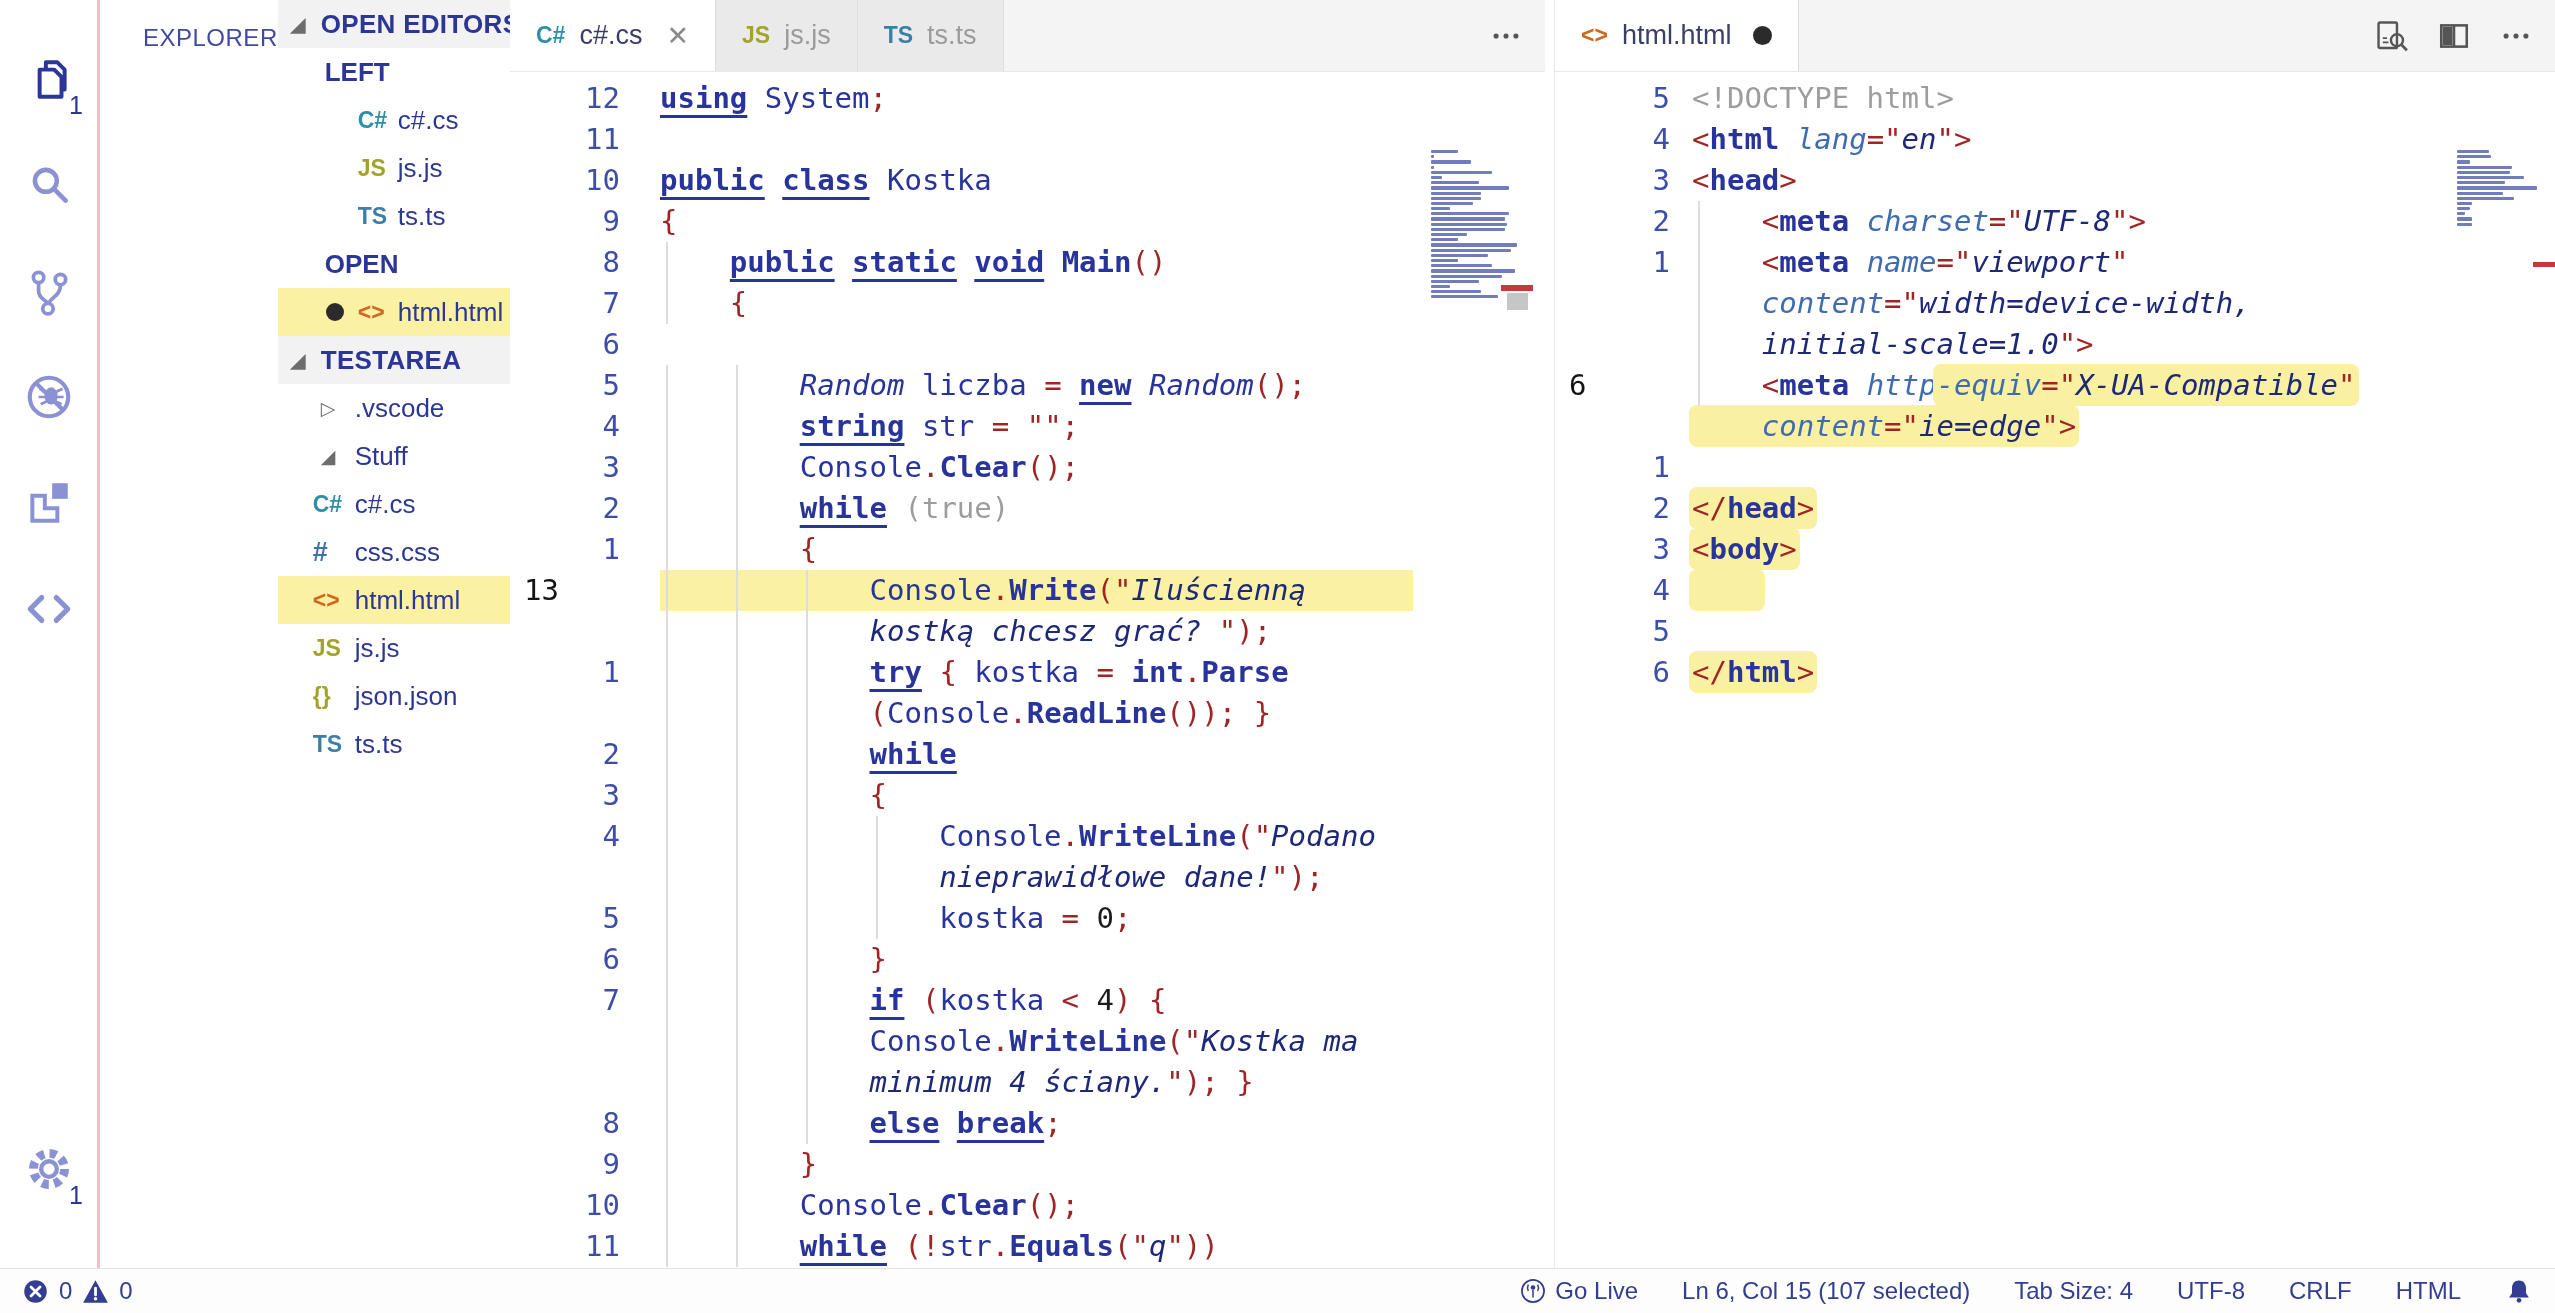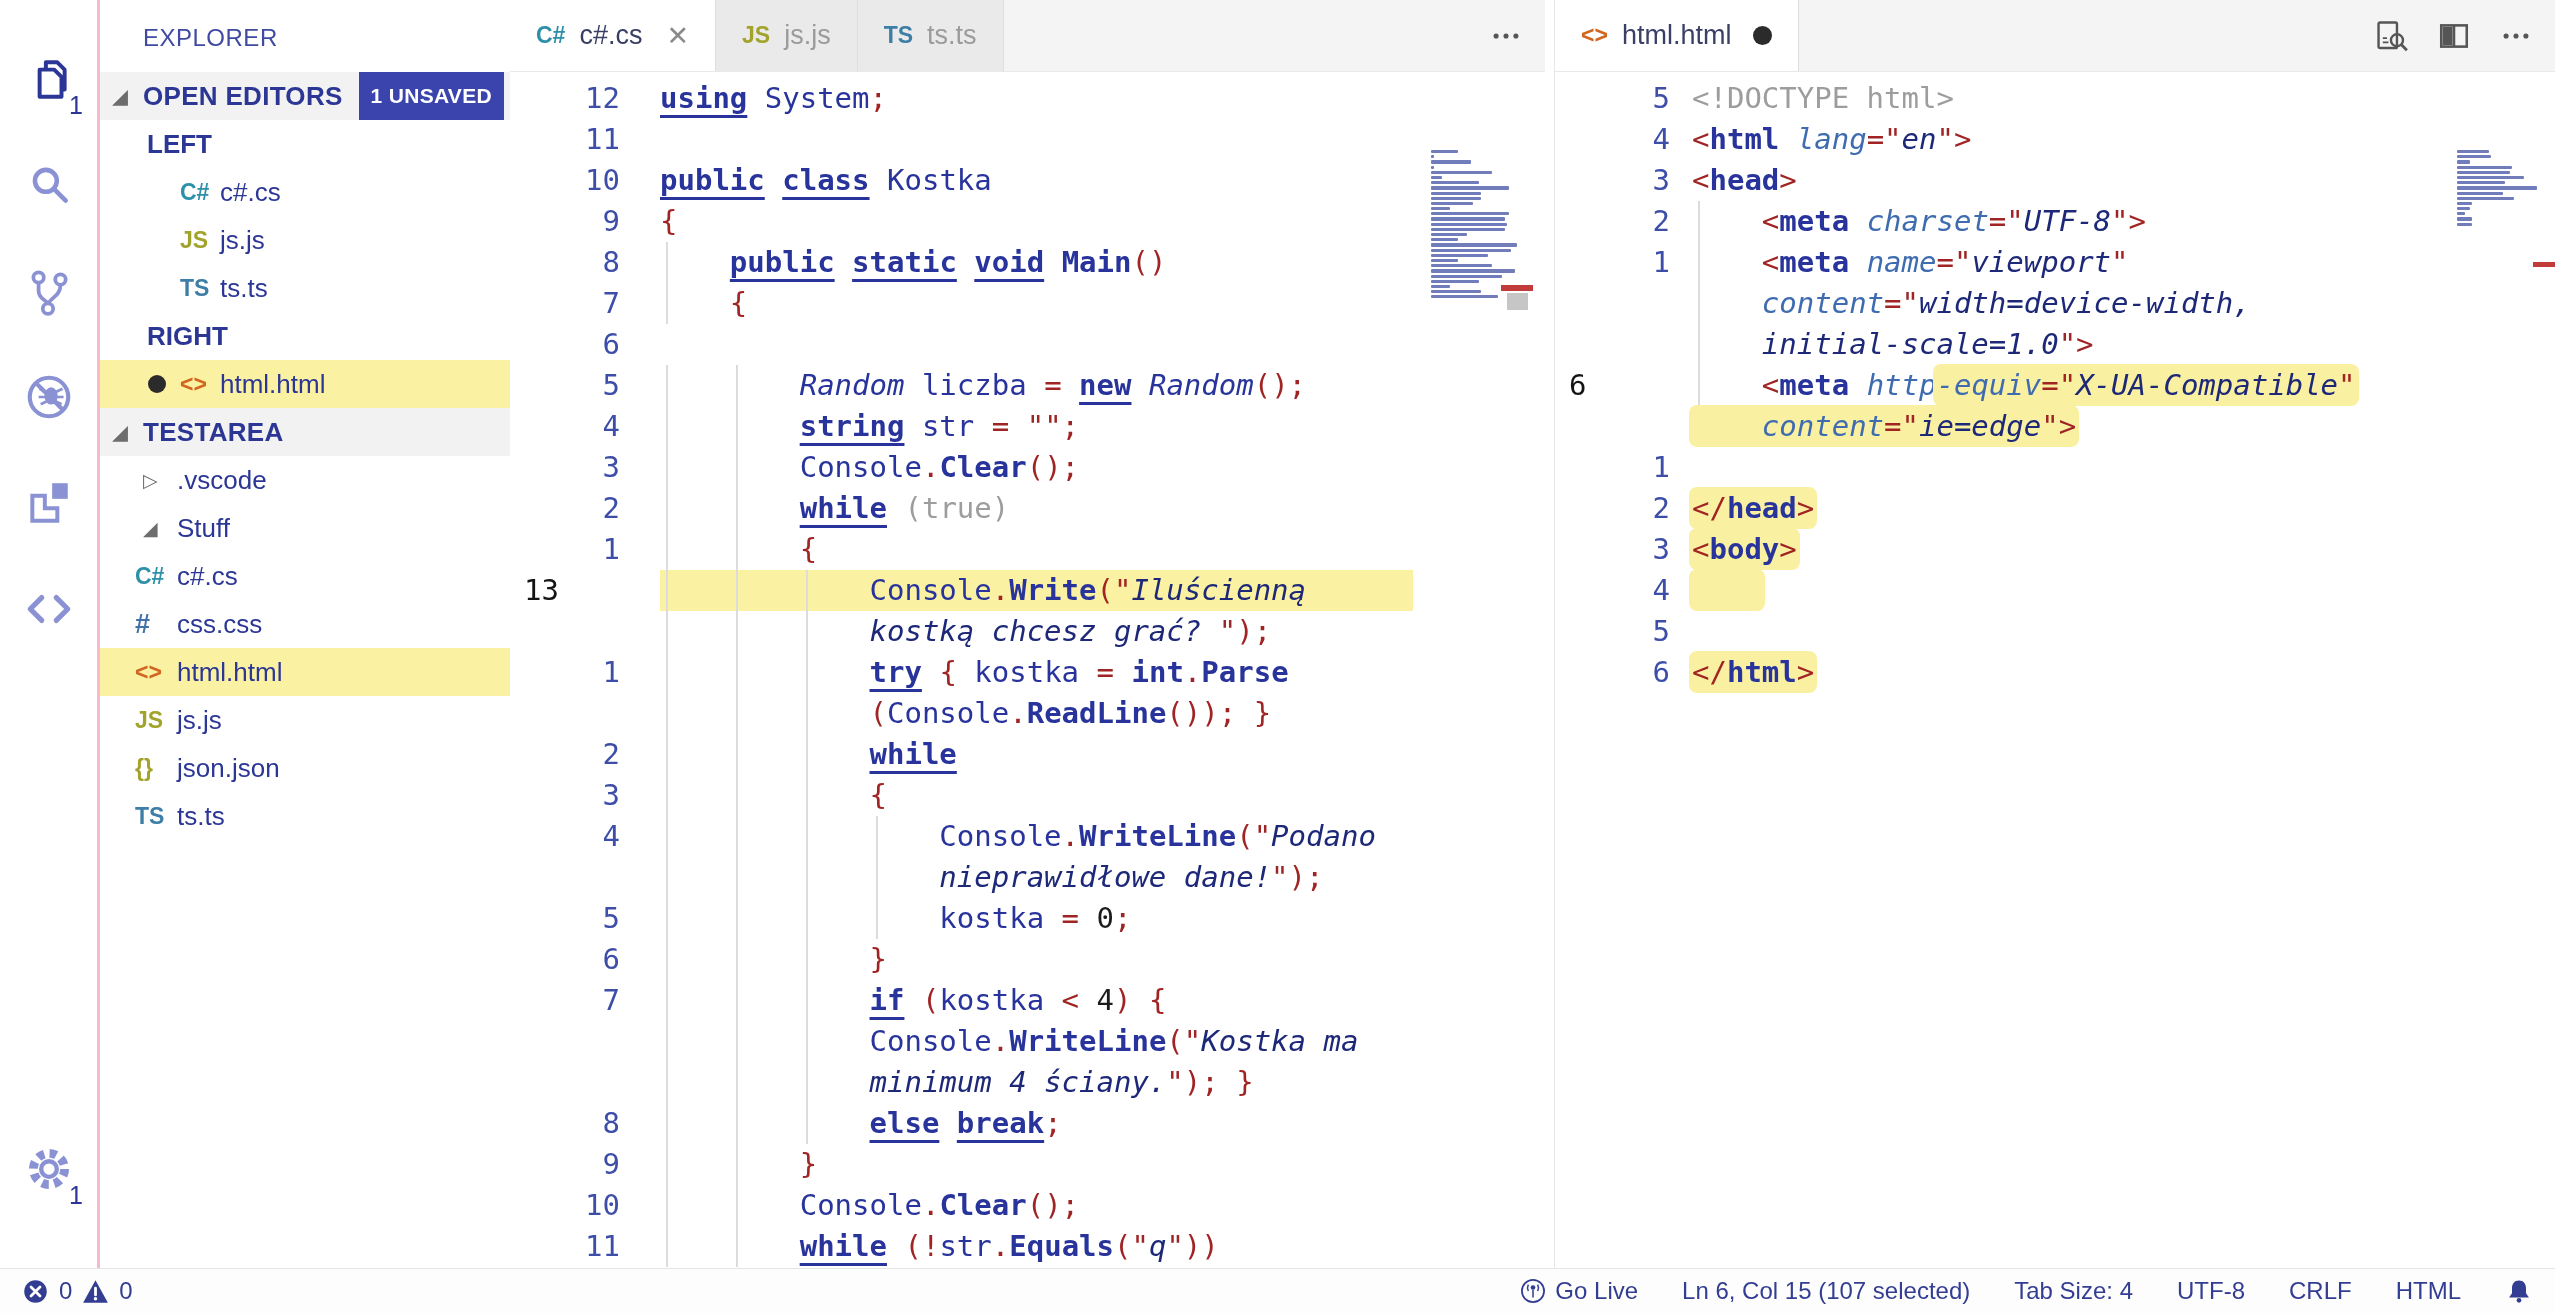--- a/index.html
+++ b/index.html
@@ -8,21 +8,21 @@
   #main { flex:1; display:flex; min-height:0; }
 
   
   #activitybar { width:100px; background:#fff; border-right:3px solid #f6bac9; display:flex; flex-direction:column; padding-top:26px; }
   .act-item { height:106px; display:flex; align-items:center; justify-content:center; position:relative; cursor:pointer; }
   .act-item svg { width:50px; height:50px; }
   .act-badge { position:absolute; right:14px; bottom:12px; font-size:25px; color:#2b3696; }
   #act-bottom { margin-top:auto; margin-bottom:46px; }
 
   
-  #sidebar { width:410px; background:#fff; display:flex; flex-direction:column; font-size:26px; color:#2b3695; }
+  #sidebar { width:410px; background:#fff; display:flex; flex-direction:row; font-size:26px; color:#2b3695; }
   #sidebar-title { height:72px; line-height:76px; padding-left:43px; font-size:24px; letter-spacing:.5px; color:#3f4aa0; }
   .row { height:48px; display:flex; align-items:center; cursor:pointer; white-space:nowrap; }
   .sect-head { background:#f2f2f2; font-weight:bold; letter-spacing:.3px; padding-left:13px; }
   .sect-head .tri { width:30px; color:#6d6d6d; font-size:19px; }
   .badge { background:#3b44ad; color:#fff; font-size:21px; font-weight:bold; padding:12px 12px; margin-left:16px; }
   .group-label { padding-left:47px; font-weight:bold; }
   .file-row { padding-left:80px; }
   .file-row.sel, .tree-file.sel { background:#fbf1a3; }
   .dirty-dot { position:absolute; margin-left:-32px; width:18px; height:18px; border-radius:50%; background:#2b2b2b; }
   .ficon { width:40px; font-weight:bold; font-size:23px; flex-shrink:0; }
@@ -157,21 +157,21 @@
             <span>c#.cs</span>
           </div>
           <div class="row file-row">
             <span class="ficon ic-js">JS</span>
             <span>js.js</span>
           </div>
           <div class="row file-row">
             <span class="ficon ic-ts">TS</span>
             <span>ts.ts</span>
           </div>
-          <div class="row group-label">RIGHT</div>
+          <div class="row group-label">OPEN</div>
           <div class="row file-row sel">
             <span class="dirty-dot"></span>
             <span class="ficon ic-html">&lt;&gt;</span>
             <span>html.html</span>
           </div>
           <div class="row sect-head">
             <span class="tri">◢</span>
             <span>TESTAREA</span>
           </div>
           <div class="row tree-folder">

